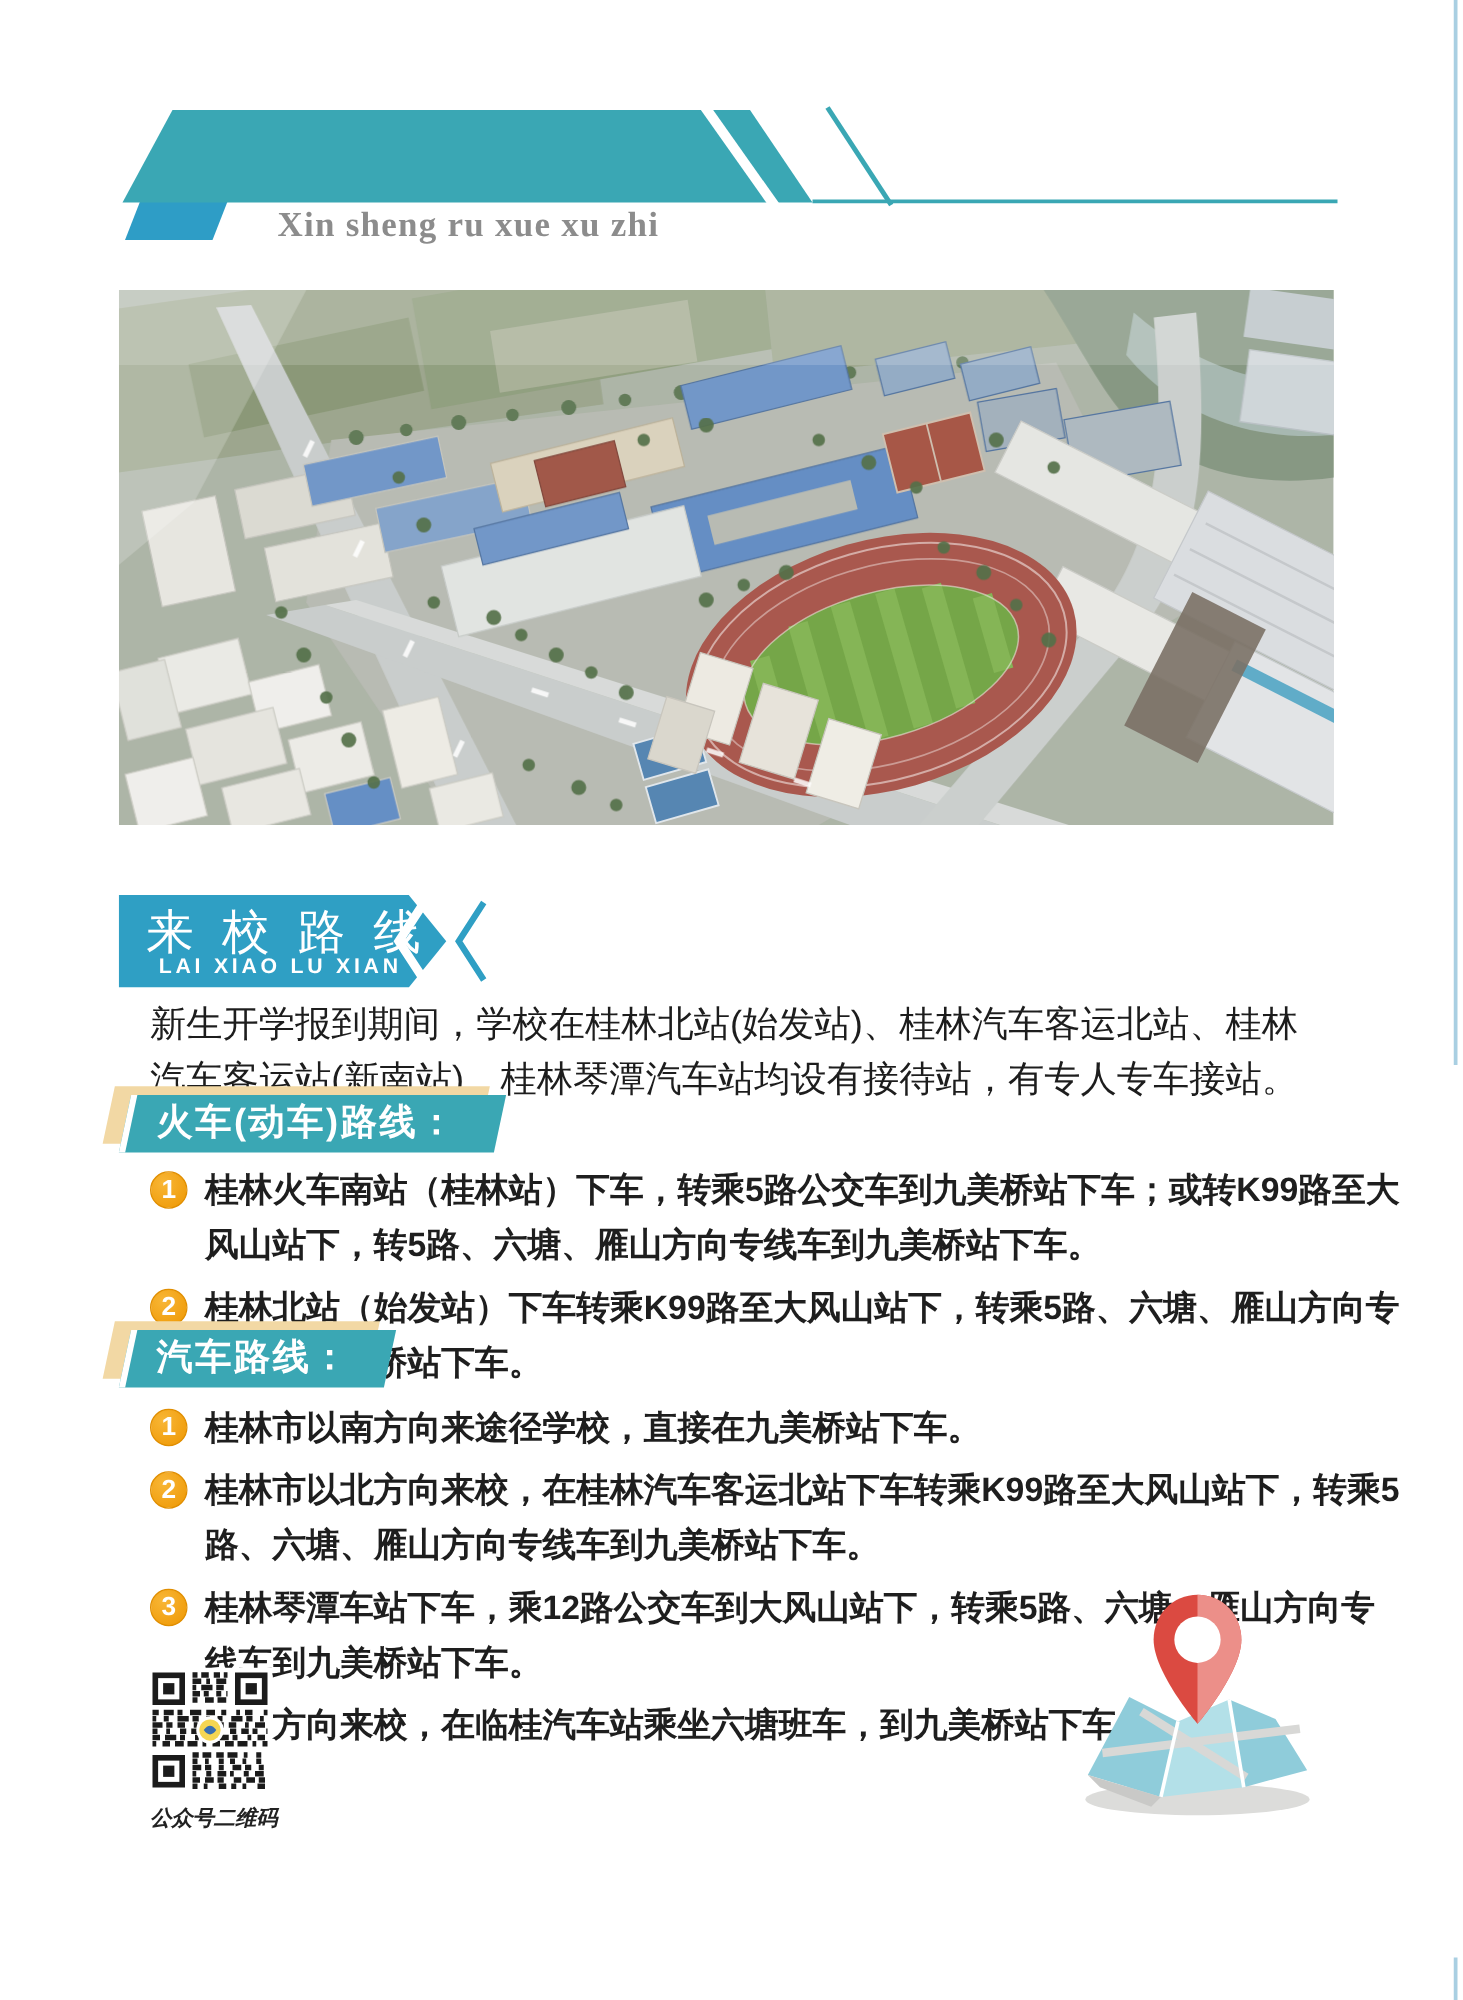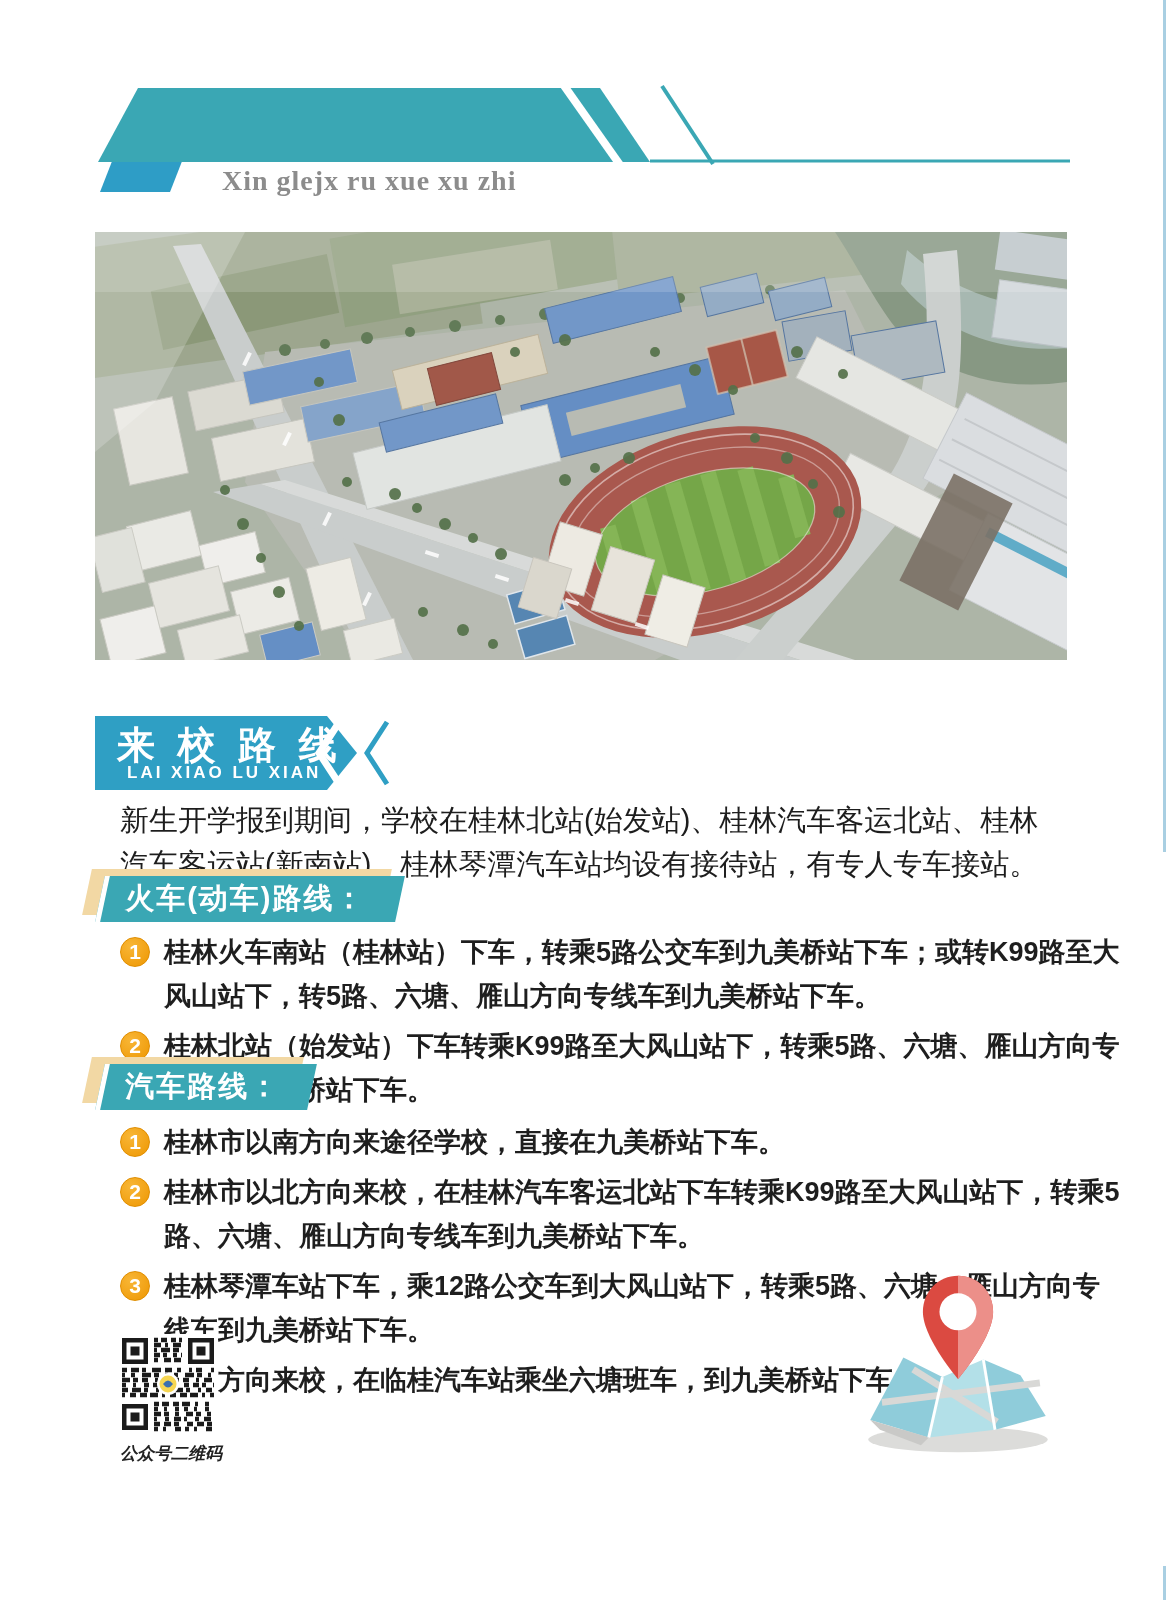--- a/index.html
+++ b/index.html
@@ -10,21 +10,21 @@
   .hdr-title{position:absolute;left:198px;top:92px;width:560px;font-size:55px;font-weight:bold;
              color:#ffffff;letter-spacing:9px;font-family:"Liberation Serif","DejaVu Serif",serif;
              white-space:nowrap;}
   .hdr-pinyin{position:absolute;left:222px;top:165px;font-size:28px;font-weight:bold;color:#8c8c8c;
               font-family:"Liberation Serif","DejaVu Serif",serif;letter-spacing:1px;}
   
   .photo{position:absolute;left:95px;top:232px;width:972px;height:428px;overflow:hidden;}
   .photo svg{display:block;}
   
   .route-banner{position:absolute;left:95px;top:716px;width:300px;height:74px;}
-  .route-title{position:absolute;left:22px;top:4px;font-size:38px;font-weight:bold;color:#ffffff;
+  .route-title{position:absolute;left:22px;top:4px;font-size:38px;font-weight:normal;color:#ffffff;
                letter-spacing:6px;white-space:nowrap;}
   .route-sub{position:absolute;left:32px;top:47px;font-size:17px;font-weight:bold;color:#ffffff;
              letter-spacing:3px;white-space:nowrap;}
   .intro{position:absolute;left:120px;top:798px;width:945px;font-size:29px;font-weight:normal;
          color:#1d1d1d;line-height:1.52;}
   
   .sec-banner{position:absolute;height:46px;}
   .sec-banner .sec-tan{position:absolute;left:-13px;top:-7px;width:100%;height:100%;
         background:#f2d8a4;transform:skewX(-12deg);}
   .sec-banner .sec-teal{position:absolute;left:0;top:0;width:100%;height:100%;background:#3aa7b4;
@@ -62,21 +62,21 @@
 <div class="page">
 
   <svg class="hdr-svg" width="1000" height="120" viewBox="0 0 1000 120">
     <polygon points="40,48 110,48 85,112 15,112" fill="#2e9dc6"></polygon>
     <line x1="56" y1="2" x2="4" y2="102" stroke="#ffffff" stroke-width="11"></line>
     <polygon points="53,8 515,8 565,82 13,82" fill="#3aa7b4"></polygon>
     <line x1="475" y1="0" x2="540" y2="92" stroke="#ffffff" stroke-width="8"></line>
     <line x1="577" y1="6" x2="628" y2="84" stroke="#3aa7b4" stroke-width="4"></line>
     <line x1="565" y1="81" x2="985" y2="81" stroke="#3aa7b4" stroke-width="3"></line>
   </svg>
-  <div class="hdr-pinyin">Xin glejx ru xue xu zhi</div>
+  <div class="hdr-pinyin">Xin sheng ru xue xu zhi</div>
 
   <div class="photo">
     <svg width="972" height="428" viewBox="0 0 972 428" preserveAspectRatio="none">
       <rect width="972" height="428" fill="#a9b1a3"></rect>
       <g opacity="0.95">
         <rect x="-20" y="-10" width="400" height="130" fill="#97a287" transform="rotate(-8 180 50)"></rect>
         <rect x="240" y="-20" width="300" height="90" fill="#8b9a79" transform="rotate(-10 390 25)"></rect>
         <rect x="520" y="-15" width="260" height="70" fill="#9aa58b" transform="rotate(-6 650 20)"></rect>
         <rect x="60" y="40" width="180" height="60" fill="#83926f" transform="rotate(-12 150 70)"></rect>
         <rect x="300" y="20" width="160" height="50" fill="#a5ad93" transform="rotate(-9 380 45)"></rect>

